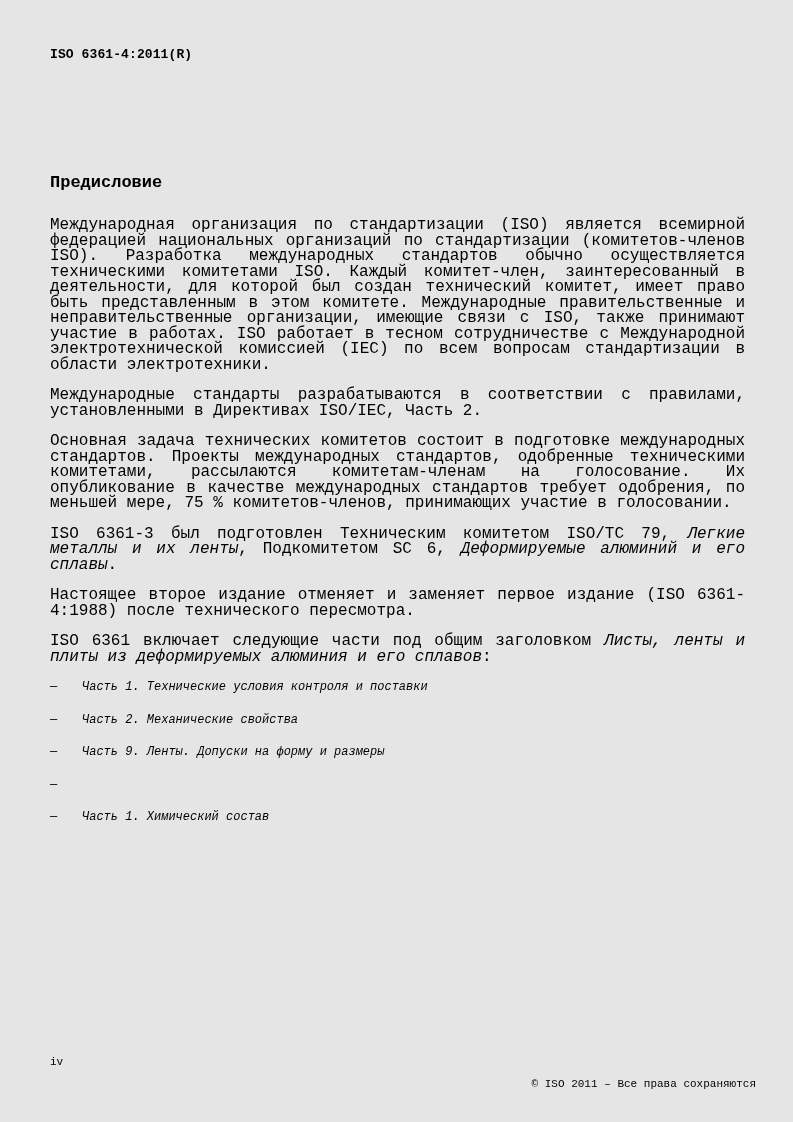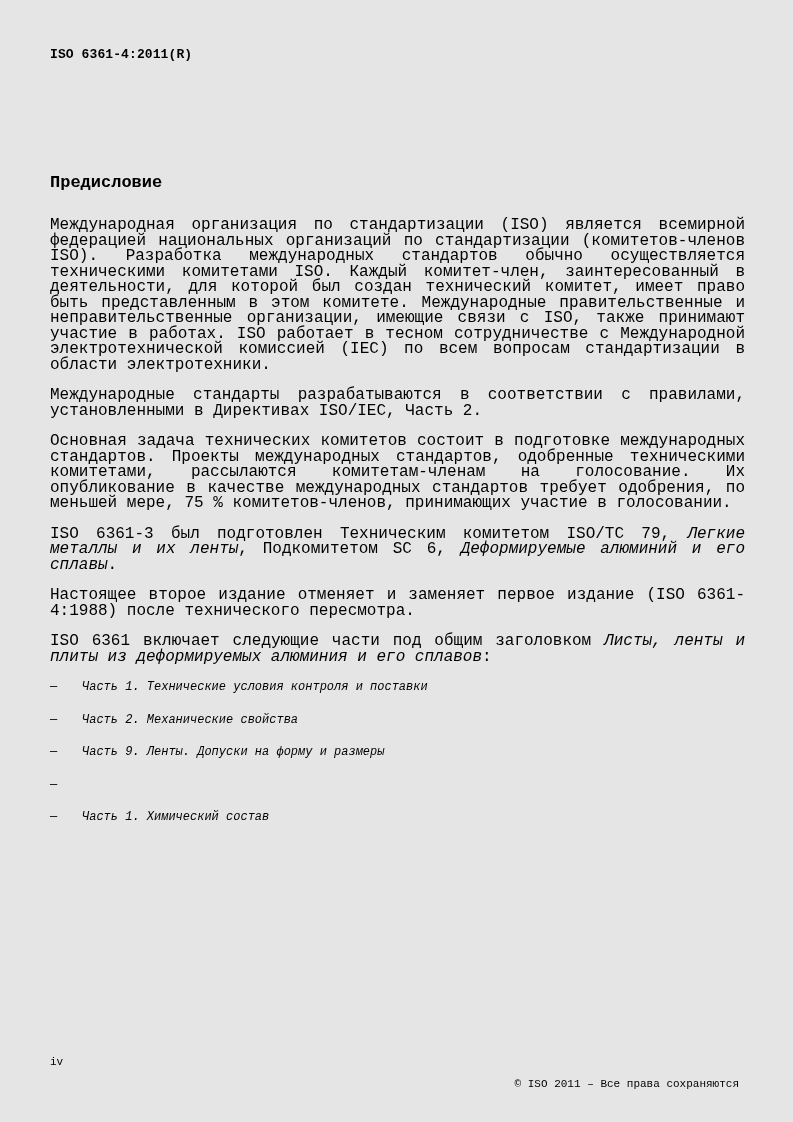--- a/index.html
+++ b/index.html
@@ -59,21 +59,21 @@
   .footer-page-number {
     position: absolute;
     top: 1038px;
     left: 50px;
     font-size: 11px;
     margin-top: 18px;
   }
   .footer-copyright {
     position: absolute;
     top: 1078px;
-    right: 54px;
+    right: 37px;
     font-size: 11px;
     text-align: right;
   }
   .seg-italic { font-style: italic; }
   .seg-normal { font-style: normal; }
 </style>
 </head>
 <body>
 
 <div class="page">

